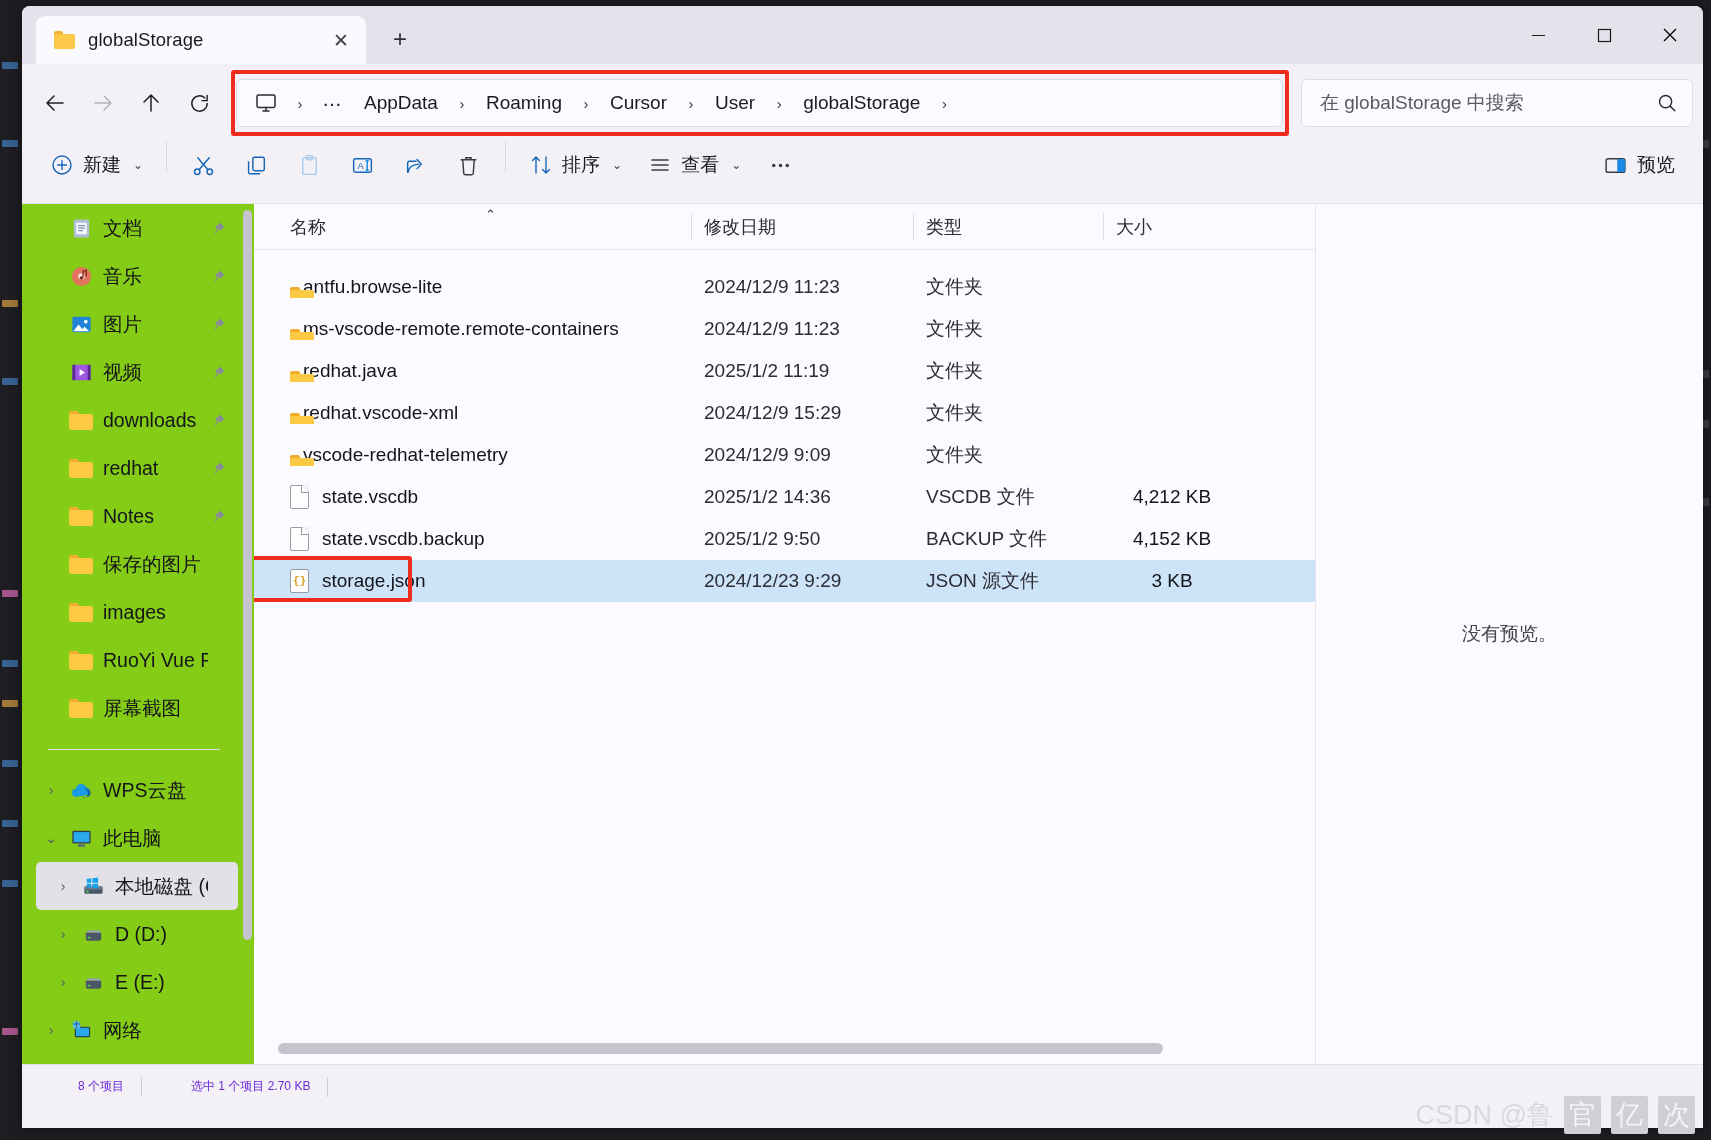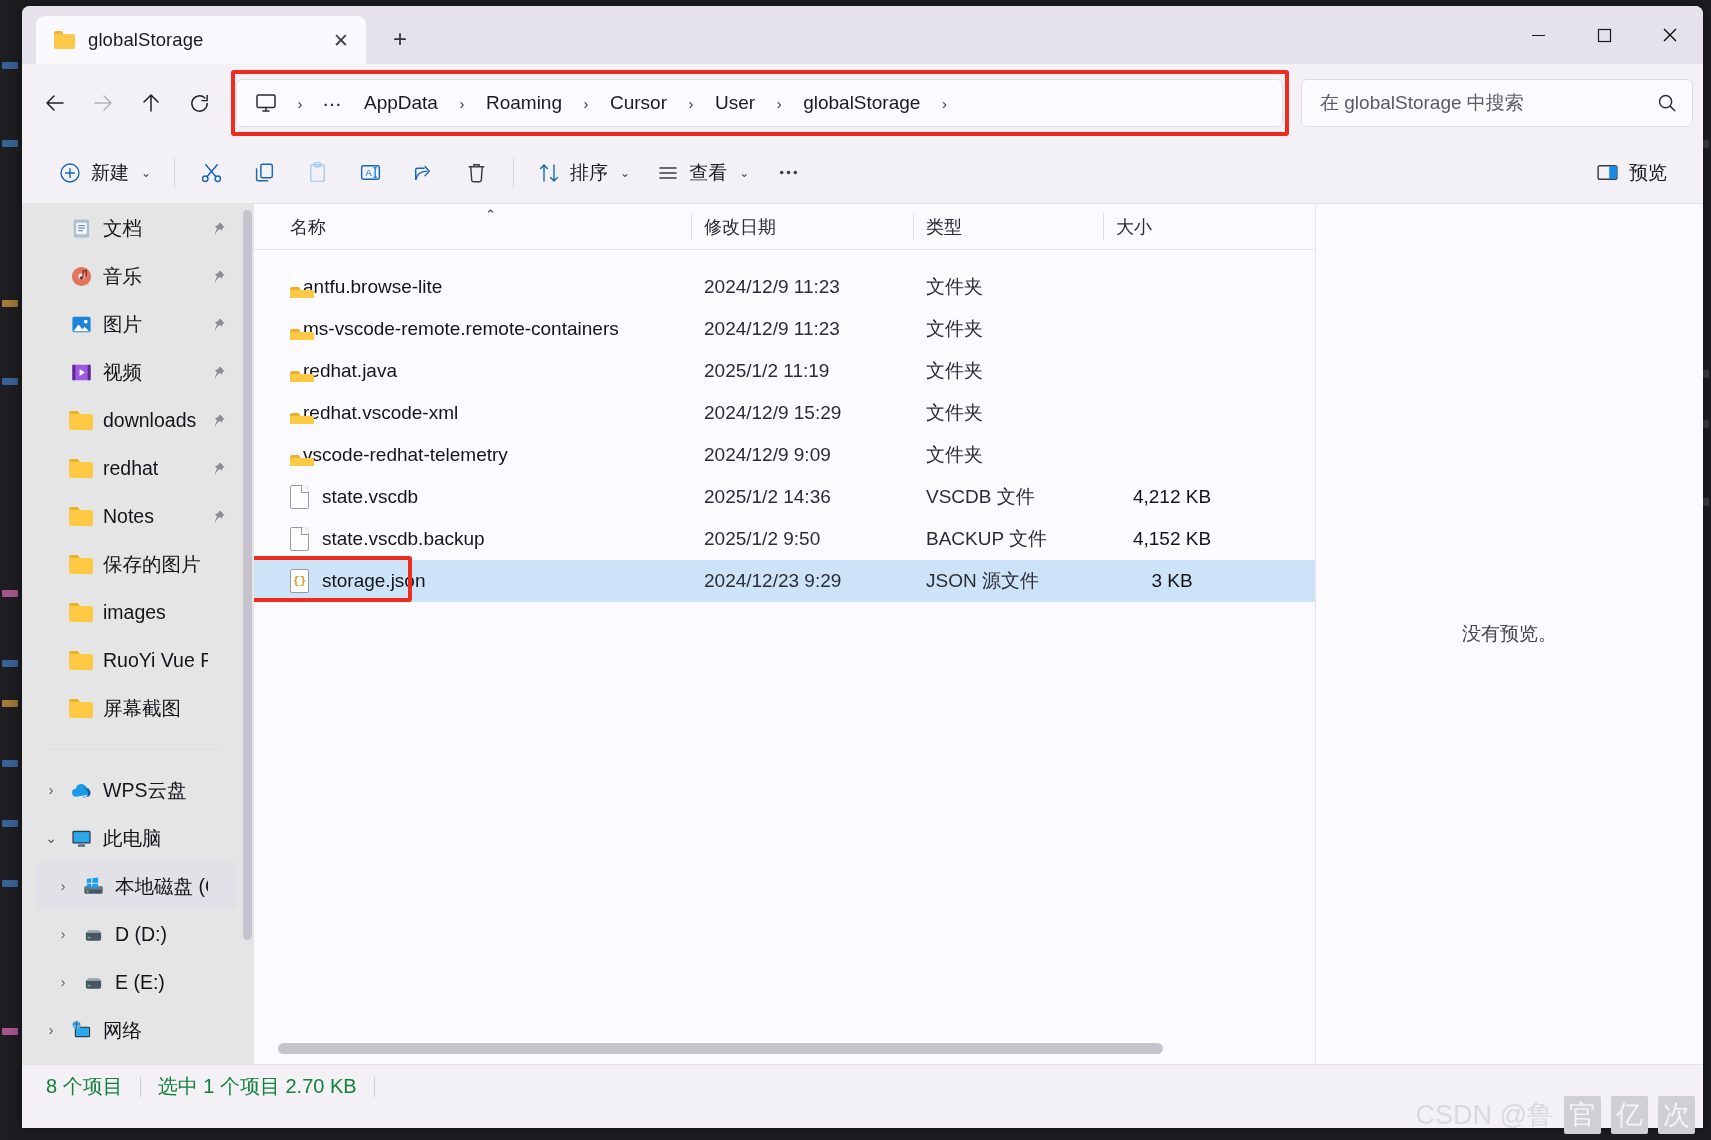--- a/index.html
+++ b/index.html
@@ -152,41 +152,41 @@
     display: flex; align-items: center; padding: 0 14px 0 18px;
   }
   #searchbox .ph { flex: 1; font-size: 19px; color: #5a5a66; white-space: nowrap; }
   #searchbox .sicon { color: #2c2c35; display: flex; }
 
   
   #cmdbar {
     height: 62px;
     background: #f3f1f6;
     border-bottom: 1px solid #e2dfe9;
-    display: flex; align-items: center;
-    padding: 0 24px;
+    display: flex; align-items: flex-start;
+    padding: 0 16px;
     gap: 2px;
   }
   .cmd {
     height: 46px; border-radius: 6px; padding: 0 12px;
     display: flex; align-items: center; gap: 9px;
     cursor: pointer; color: #1b1b1f; font-size: 19px; white-space: nowrap;
   }
   .cmd .chev { font-size: 12px; color: #44444d; margin-left: 3px; }
   .cmdsep { width: 1px; height: 30px; background: #d9d6e0; margin: 0 9px; flex: none; }
   .cmd.iconly { padding: 0 13px; }
   .spacer { flex: 1; }
 
   
   #body { display: flex; height: 860px; background: #fbfaff; }
 
   
   #sidebar {
     width: 232px; flex: none;
-    background: #e5e5e5;
+    background: #84cc16;
     position: relative;
     overflow: hidden;
   }
   #sidescroll { position: absolute; inset: 0 10px 0 0; }
   .srow {
     height: 48px; display: flex; align-items: center;
     padding-right: 10px; border-radius: 5px;
     margin: 0 6px 0 14px; cursor: pointer;
   }
   .srow.selected { background: #e3e1e8; }
@@ -301,21 +301,21 @@
 
   
   #statusbar {
     height: 44px;
     background: #f3f1f6;
     border-top: 1px solid #e2dfe9;
     display: flex; align-items: center;
     padding-left: 24px;
     position: relative;
   }
-  .stext { font-size: 20px; color: #15803d; white-space: nowrap; }
+  .stext { font-size: 12px; color: #6d28d9; white-space: nowrap; margin-left: 32px; }
   .stextsep { width: 1px; height: 20px; background: #cfccD8; margin: 0 17px; }
 
   
   #watermark {
     position: absolute; right: 16px; bottom: 6px;
     display: flex; align-items: center; gap: 10px;
     font-size: 27px; color: #d9d9dd; z-index: 40;
     font-family: "Liberation Sans", sans-serif;
     pointer-events: none;
   }

